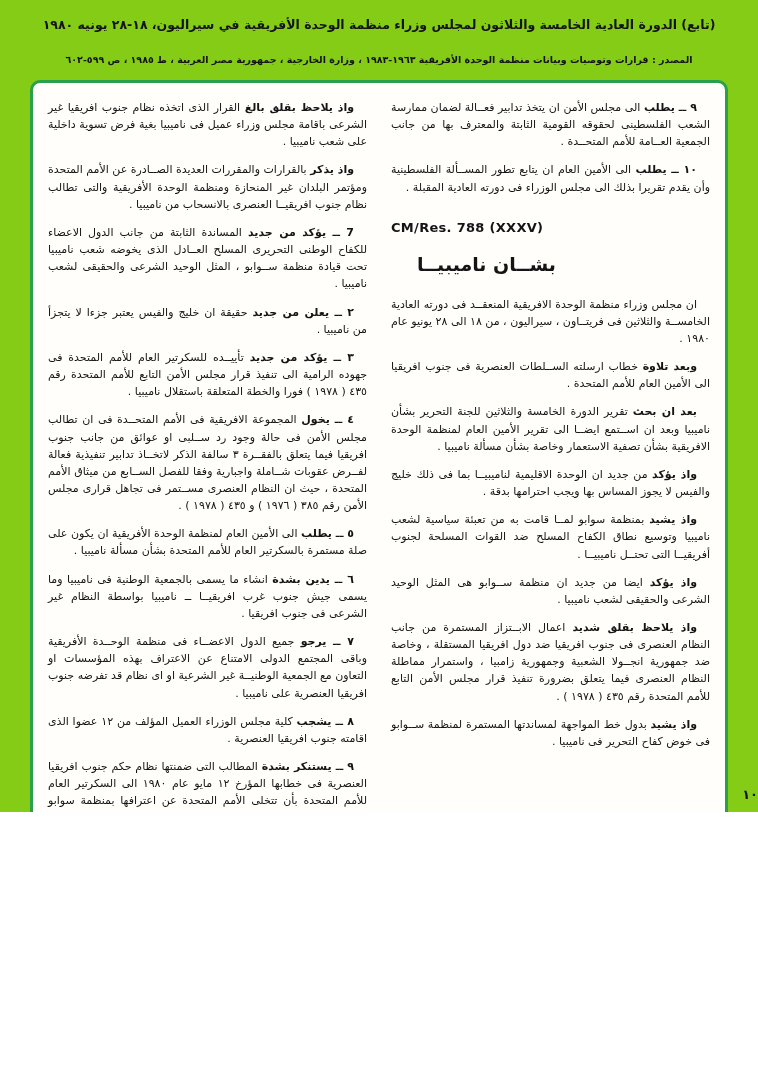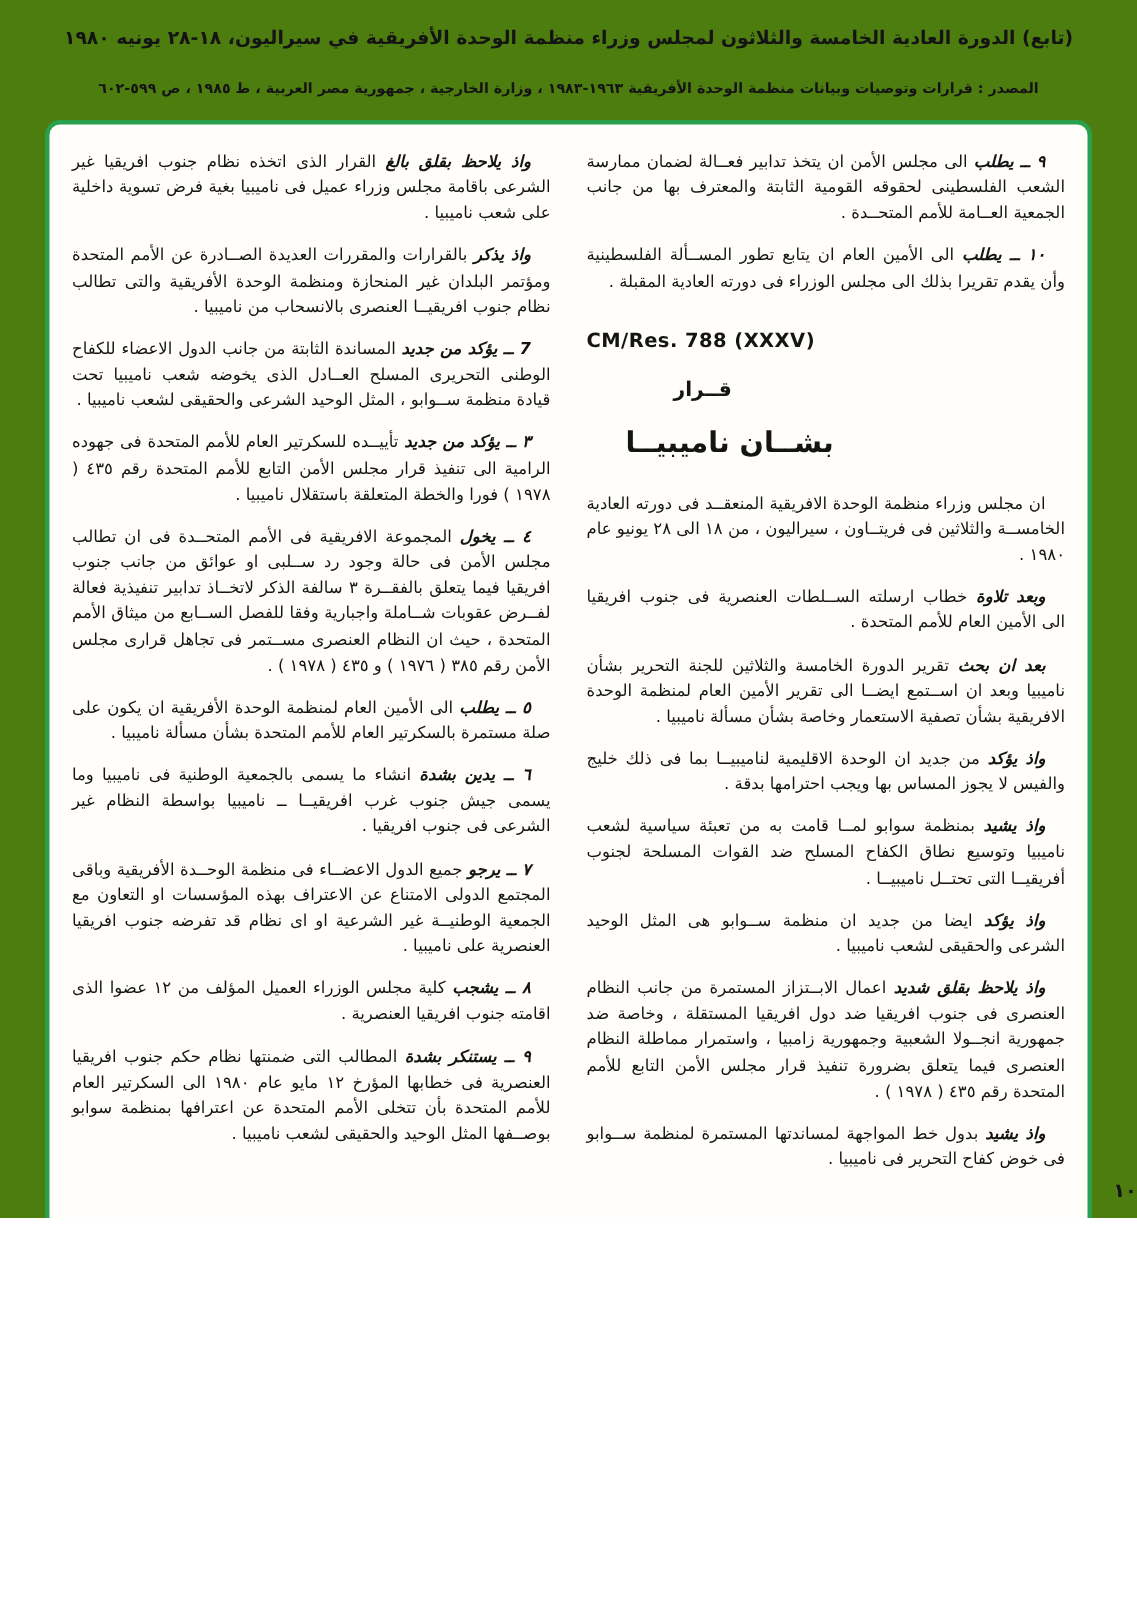--- a/index.html
+++ b/index.html
@@ -1,31 +1,31 @@
 <!DOCTYPE html>
 <html lang="ar"><head>
 <meta charset="utf-8">
 <style>
   html,body{margin:0;padding:0;background:#ffffff;}
   .page{
     width:758px;height:812px;box-sizing:border-box;position:relative;
-    background:#4d7c0f;direction:rtl;overflow:hidden;
+    background:#84cc16;direction:rtl;overflow:hidden;
     font-family:"DejaVu Sans",sans-serif;color:#141414;
   }
   .header{padding:16px 26px 0;text-align:center;}
   .header-line1{font-size:12.5px;font-weight:bold;line-height:1.5;}
   .header-line2{font-size:9.5px;font-weight:bold;margin-top:18px;line-height:1.5;}
   .box{
     margin:13px 30px 0;border:3px solid #2aa04c;border-radius:10px;
     padding:16px 15px 18px;min-height:902px;box-sizing:border-box;background:#fffefb;
   }
   .columns{display:flex;gap:24px;align-items:flex-start;}
   .col{flex:1;min-width:0;font-size:11px;line-height:1.56;text-align:justify;}
   .para{margin:0 0 11px;text-indent:13px;}
-  .para .lead{font-weight:bold;font-style:italic;}
+  .para .lead{font-weight:bold;}
   .res-code{
     direction:ltr;text-align:left;font-weight:bold;font-size:13px;
     margin:22px 0 12px;letter-spacing:.3px;
   }
   .res-title{font-weight:bold;font-size:13.5px;text-align:left;padding-left:58px;margin:0 0 10px;}
   .res-subtitle{font-weight:bold;font-size:19px;text-align:left;padding-left:26px;margin:0 0 16px;}
   .footer{position:absolute;bottom:10px;left:1px;right:0;font-size:13px;font-weight:bold;}
 </style>
 </head>
 <body>
@@ -38,37 +38,37 @@
   </div>
 
   <div class="box">
     <div class="columns">
 
       <div class="col">
         <p class="para"><b class="lead">٩ ــ يطلب</b><span> الى مجلس الأمن ان يتخذ تدابير فعــالة لضمان ممارسة الشعب الفلسطينى لحقوقه القومية الثابتة والمعترف بها من جانب الجمعية العــامة للأمم المتحــدة .</span></p>
         <p class="para"><b class="lead">١٠ ــ يطلب</b><span> الى الأمين العام ان يتابع تطور المســألة الفلسطينية وأن يقدم تقريرا بذلك الى مجلس الوزراء فى دورته العادية المقبلة .</span></p>
 
         <div class="res-code">CM/Res. 788 (XXXV)</div>
-        <div class="res-title">قــرار</div>
         <div class="res-subtitle">بشــان ناميبيــا</div>
 
         <p class="para"><b class="lead"></b><span>ان مجلس وزراء منظمة الوحدة الافريقية المنعقــد فى دورته العادية الخامســة والثلاثين فى فريتــاون ، سيراليون ، من ١٨ الى ٢٨ يونيو عام ١٩٨٠ .</span></p>
         <p class="para"><b class="lead">وبعد تلاوة</b><span> خطاب ارسلته الســلطات العنصرية فى جنوب افريقيا الى الأمين العام للأمم المتحدة .</span></p>
         <p class="para"><b class="lead">بعد ان بحث</b><span> تقرير الدورة الخامسة والثلاثين للجنة التحرير بشأن ناميبيا وبعد ان اســتمع ايضــا الى تقرير الأمين العام لمنظمة الوحدة الافريقية بشأن تصفية الاستعمار وخاصة بشأن مسألة ناميبيا .</span></p>
         <p class="para"><b class="lead">واذ يؤكد</b><span> من جديد ان الوحدة الاقليمية لناميبيــا بما فى ذلك خليج والفيس لا يجوز المساس بها ويجب احترامها بدقة .</span></p>
         <p class="para"><b class="lead">واذ يشيد</b><span> بمنظمة سوابو لمــا قامت به من تعبئة سياسية لشعب ناميبيا وتوسيع نطاق الكفاح المسلح ضد القوات المسلحة لجنوب أفريقيــا التى تحتــل ناميبيــا .</span></p>
         <p class="para"><b class="lead">واذ يؤكد</b><span> ايضا من جديد ان منظمة ســوابو هى المثل الوحيد الشرعى والحقيقى لشعب ناميبيا .</span></p>
         <p class="para"><b class="lead">واذ يلاحظ بقلق شديد</b><span> اعمال الابــتزاز المستمرة من جانب النظام العنصرى فى جنوب افريقيا ضد دول افريقيا المستقلة ، وخاصة ضد جمهورية انجــولا الشعبية وجمهورية زامبيا ، واستمرار مماطلة النظام العنصرى فيما يتعلق بضرورة تنفيذ قرار مجلس الأمن التابع للأمم المتحدة رقم ٤٣٥ ( ١٩٧٨ ) .</span></p>
         <p class="para"><b class="lead">واذ يشيد</b><span> بدول خط المواجهة لمساندتها المستمرة لمنظمة ســوابو فى خوض كفاح التحرير فى ناميبيا .</span></p>
       </div>
 
       <div class="col">
         <p class="para"><b class="lead">واذ يلاحظ بقلق بالغ</b><span> القرار الذى اتخذه نظام جنوب افريقيا غير الشرعى باقامة مجلس وزراء عميل فى ناميبيا بغية فرض تسوية داخلية على شعب ناميبيا .</span></p>
         <p class="para"><b class="lead">واذ يذكر</b><span> بالقرارات والمقررات العديدة الصــادرة عن الأمم المتحدة ومؤتمر البلدان غير المنحازة ومنظمة الوحدة الأفريقية والتى تطالب نظام جنوب افريقيــا العنصرى بالانسحاب من ناميبيا .</span></p>
         <p class="para"><b class="lead">7 ــ يؤكد من جديد</b><span> المساندة الثابتة من جانب الدول الاعضاء للكفاح الوطنى التحريرى المسلح العــادل الذى يخوضه شعب ناميبيا تحت قيادة منظمة ســوابو ، المثل الوحيد الشرعى والحقيقى لشعب ناميبيا .</span></p>
+        <p class="para"><b class="lead">٢ ــ يعلن من جديد</b><span> حقيقة ان خليج والفيس يعتبر جزءا لا يتجزأ من ناميبيا .</span></p>
         <p class="para"><b class="lead">٣ ــ يؤكد من جديد</b><span> تأييــده للسكرتير العام للأمم المتحدة فى جهوده الرامية الى تنفيذ قرار مجلس الأمن التابع للأمم المتحدة رقم ٤٣٥ ( ١٩٧٨ ) فورا والخطة المتعلقة باستقلال ناميبيا .</span></p>
         <p class="para"><b class="lead">٤ ــ يخول</b><span> المجموعة الافريقية فى الأمم المتحــدة فى ان تطالب مجلس الأمن فى حالة وجود رد ســلبى او عوائق من جانب جنوب افريقيا فيما يتعلق بالفقــرة ٣ سالفة الذكر لاتخــاذ تدابير تنفيذية فعالة لفــرض عقوبات شــاملة واجبارية وفقا للفصل الســابع من ميثاق الأمم المتحدة ، حيث ان النظام العنصرى مســتمر فى تجاهل قرارى مجلس الأمن رقم ٣٨٥ ( ١٩٧٦ ) و ٤٣٥ ( ١٩٧٨ ) .</span></p>
         <p class="para"><b class="lead">٥ ــ يطلب</b><span> الى الأمين العام لمنظمة الوحدة الأفريقية ان يكون على صلة مستمرة بالسكرتير العام للأمم المتحدة بشأن مسألة ناميبيا .</span></p>
         <p class="para"><b class="lead">٦ ــ يدين بشدة</b><span> انشاء ما يسمى بالجمعية الوطنية فى ناميبيا وما يسمى جيش جنوب غرب افريقيــا ــ ناميبيا بواسطة النظام غير الشرعى فى جنوب افريقيا .</span></p>
         <p class="para"><b class="lead">٧ ــ يرجو</b><span> جميع الدول الاعضــاء فى منظمة الوحــدة الأفريقية وباقى المجتمع الدولى الامتناع عن الاعتراف بهذه المؤسسات او التعاون مع الجمعية الوطنيــة غير الشرعية او اى نظام قد تفرضه جنوب افريقيا العنصرية على ناميبيا .</span></p>
         <p class="para"><b class="lead">٨ ــ يشجب</b><span> كلية مجلس الوزراء العميل المؤلف من ١٢ عضوا الذى اقامته جنوب افريقيا العنصرية .</span></p>
         <p class="para"><b class="lead">٩ ــ يستنكر بشدة</b><span> المطالب التى ضمنتها نظام حكم جنوب افريقيا العنصرية فى خطابها المؤرخ ١٢ مايو عام ١٩٨٠ الى السكرتير العام للأمم المتحدة بأن تتخلى الأمم المتحدة عن اعترافها بمنظمة سوابو بوصــفها المثل الوحيد والحقيقى لشعب ناميبيا .</span></p>
       </div>
 
     </div>

